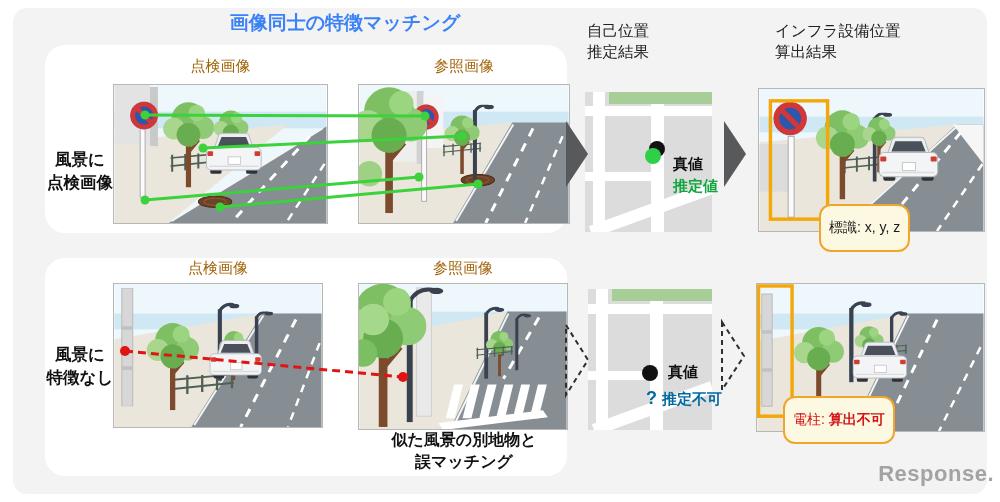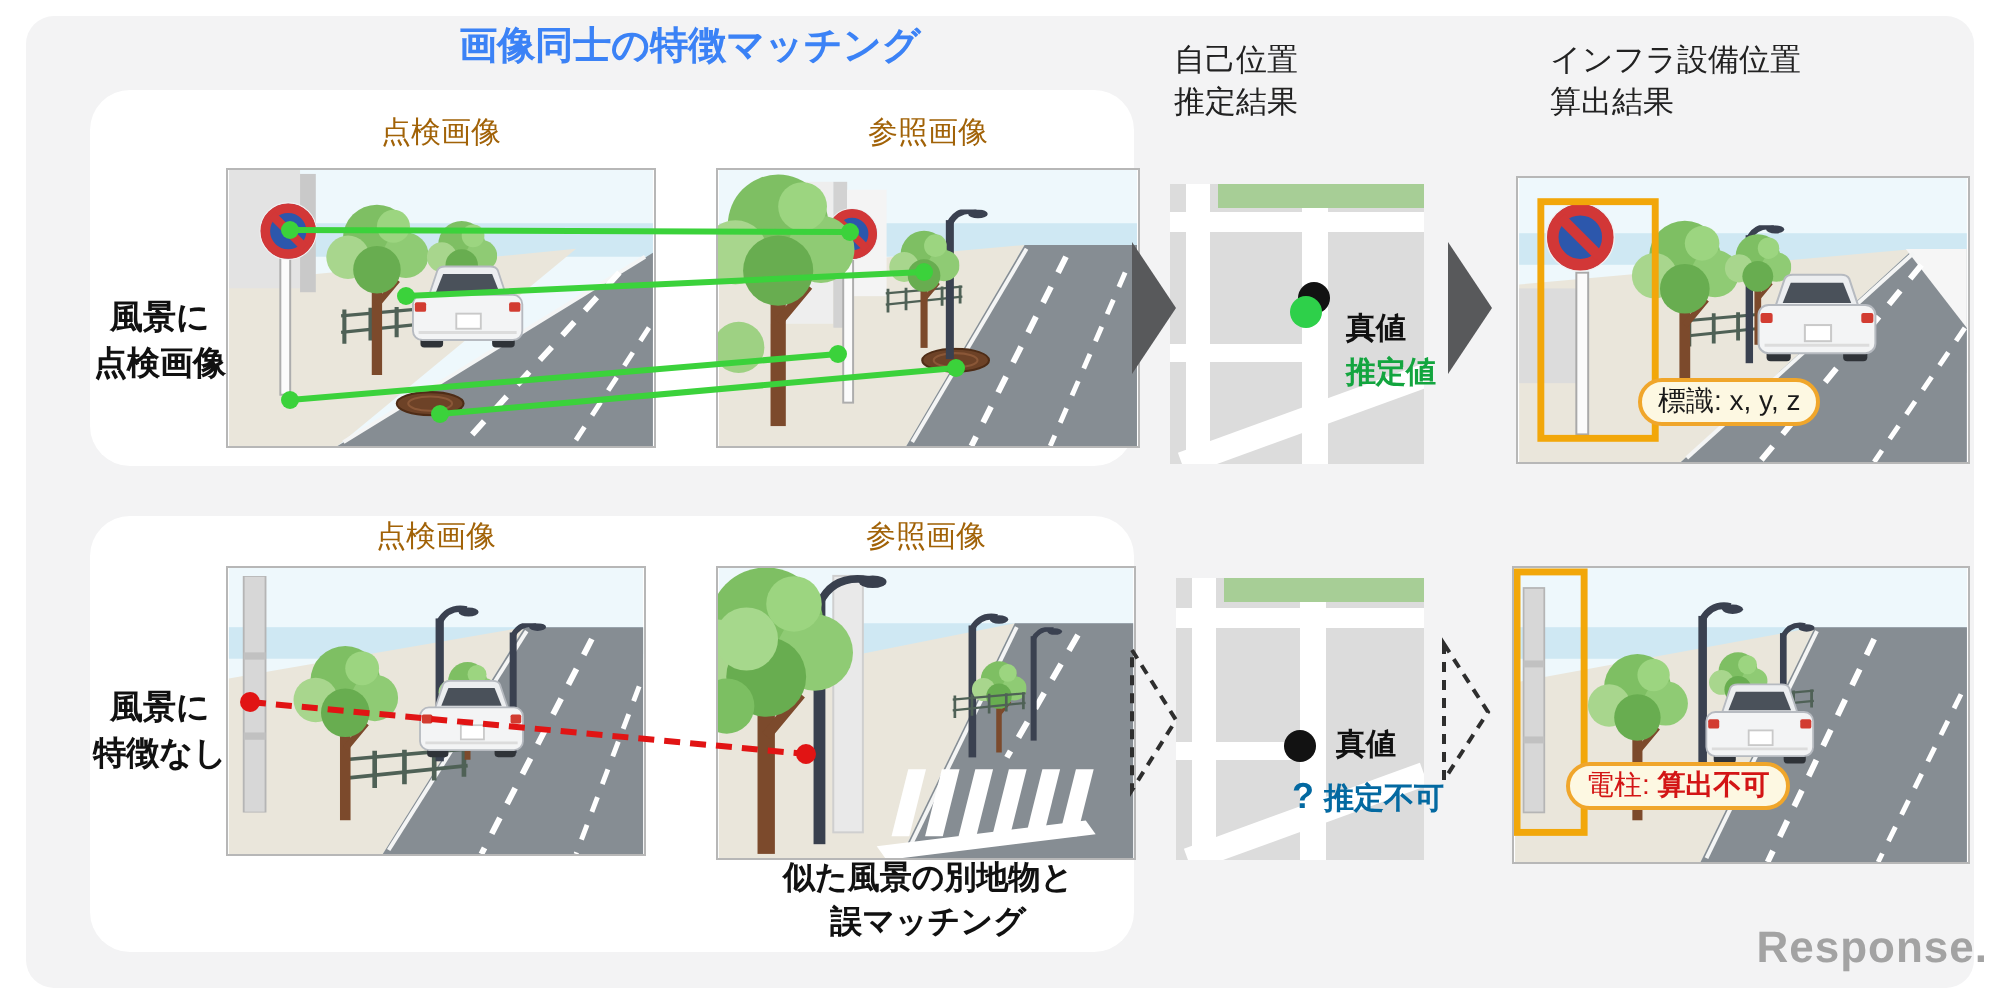--- a/index.html
+++ b/index.html
@@ -16,21 +16,21 @@
   .caption{left:358px;top:429px;width:212px;text-align:center;font-weight:bold;font-size:16px;line-height:22px;color:#111;}
   .frame{position:absolute;background:#fff;border:1.5px solid #b7b7b7;box-sizing:border-box;}
   .frame svg{display:block;width:100%;height:100%;}
   .map{position:absolute;background:#dcdcdc;}
   .map svg{display:block;width:100%;height:100%;}
   .tv{font-size:15px;font-weight:bold;color:#111;}
   .ev{font-size:15px;font-weight:bold;}
   .fail{font-weight:bold;white-space:nowrap;}
   .fail .q{font-size:18px;margin-right:5px;}
   .fail .t{font-size:15px;}
-  .rbox{background:#fdf8e2;border:2px solid #f0a62b;border-radius:12px;padding:1px 8px;font-size:14px;color:#1a1a1a;white-space:nowrap;}
+  .rbox{background:#fdf8e2;border:2px solid #f0a62b;border-radius:12px;padding:13px 8px;font-size:14px;color:#1a1a1a;white-space:nowrap;margin-top:15px;}
   .rbox .pref{font-weight:normal;}
   .rbox .val{font-weight:bold;}
   .overlay{position:absolute;left:0;top:0;width:1000px;height:502px;pointer-events:none;z-index:40;}
   .watermark{left:856px;top:461px;width:138px;text-align:right;font-size:22px;font-weight:bold;color:#a3a3a3;letter-spacing:.5px;z-index:50;}
 </style>
 </head>
 <body>
 
 <svg width="0" height="0" style="position:absolute" aria-hidden="true">
   <defs>

